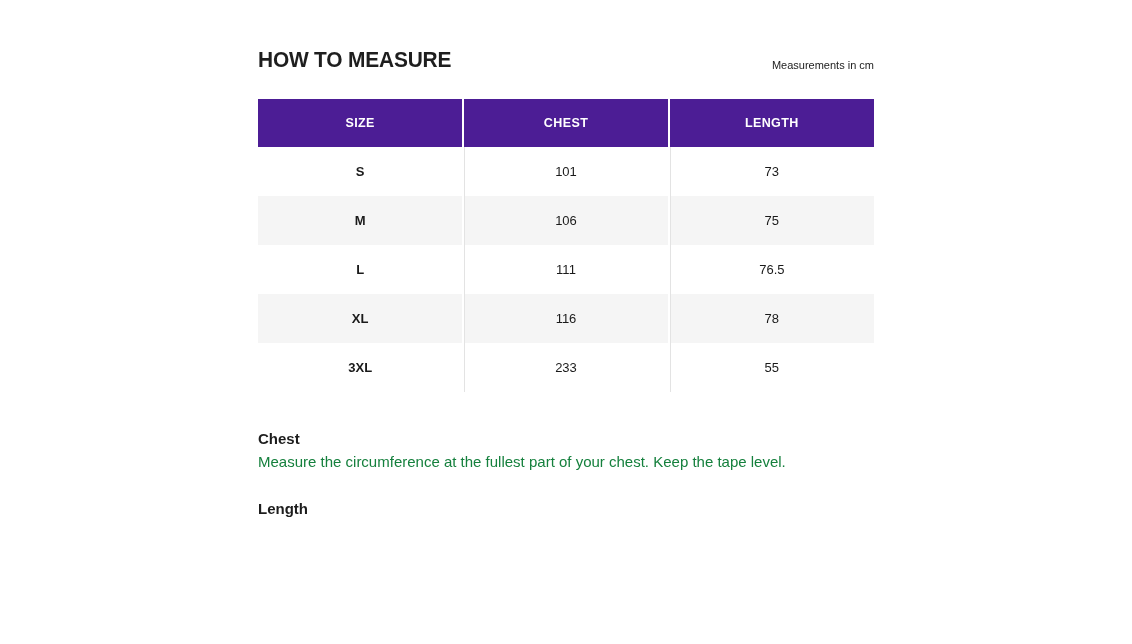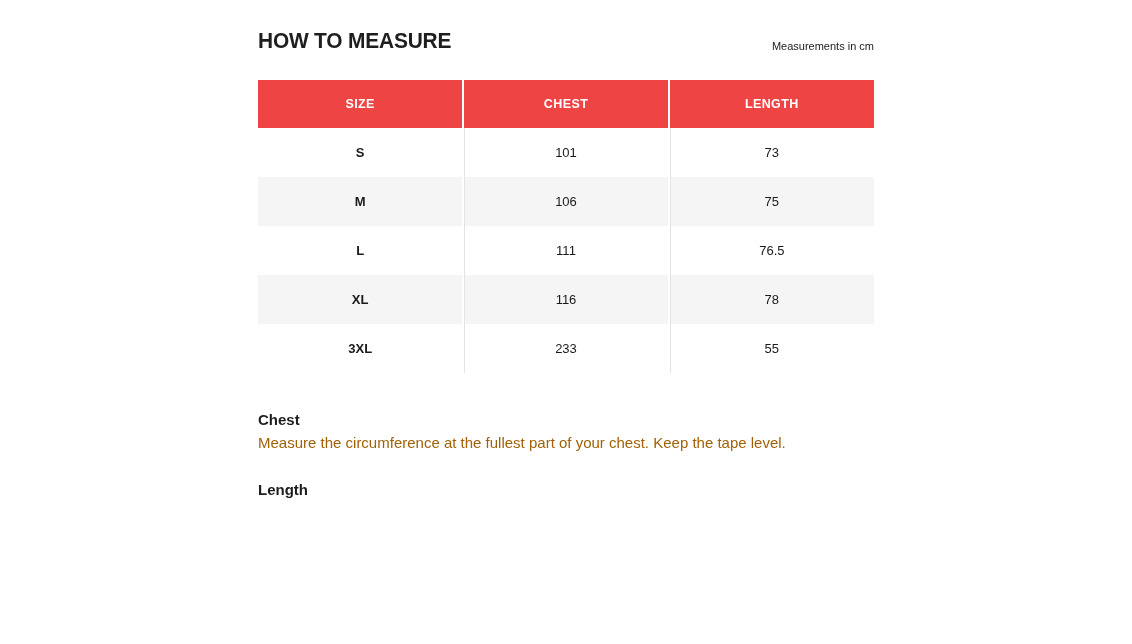--- a/index.html
+++ b/index.html
@@ -13,20 +13,21 @@
     position: absolute;
     left: 258px;
     top: 28px;
     width: 616px;
   }
   .header-row {
     display: flex;
     justify-content: space-between;
     align-items: flex-end;
     margin-bottom: 26px;
+    margin-top: 19px;
   }
   .page-title {
     font-size: 22px;
     font-weight: bold;
     color: #1e1e1e;
     letter-spacing: -0.2px;
     display: inline-block;
     transform: scaleX(0.95);
     transform-origin: left bottom;
     white-space: nowrap;
@@ -36,21 +37,21 @@
     color: #222222;
     padding-bottom: 2px;
     white-space: nowrap;
   }
   table.size-chart {
     width: 616px;
     border-collapse: collapse;
     table-layout: fixed;
   }
   table.size-chart th {
-    background: #ef4444;
+    background: #4c1d95;
     color: #ffffff;
     height: 48px;
     font-size: 12.5px;
     font-weight: bold;
     letter-spacing: 0.4px;
     text-align: center;
     vertical-align: middle;
   }
   table.size-chart th + th {
     border-left: 2px solid #ffffff;
@@ -79,21 +80,21 @@
     margin-top: 30px;
   }
   .instruction-heading {
     font-size: 15px;
     font-weight: bold;
     color: #1d1d1d;
     margin-bottom: 6px;
   }
   .instruction-text {
     font-size: 15px;
-    color: #a16207;
+    color: #15803d;
   }
 </style>
 </head>
 <body>
 
 <div class="wrap">
 
   <div class="header-row">
     <span class="page-title">HOW TO MEASURE</span>
     <span class="units-note">Measurements in cm</span>

